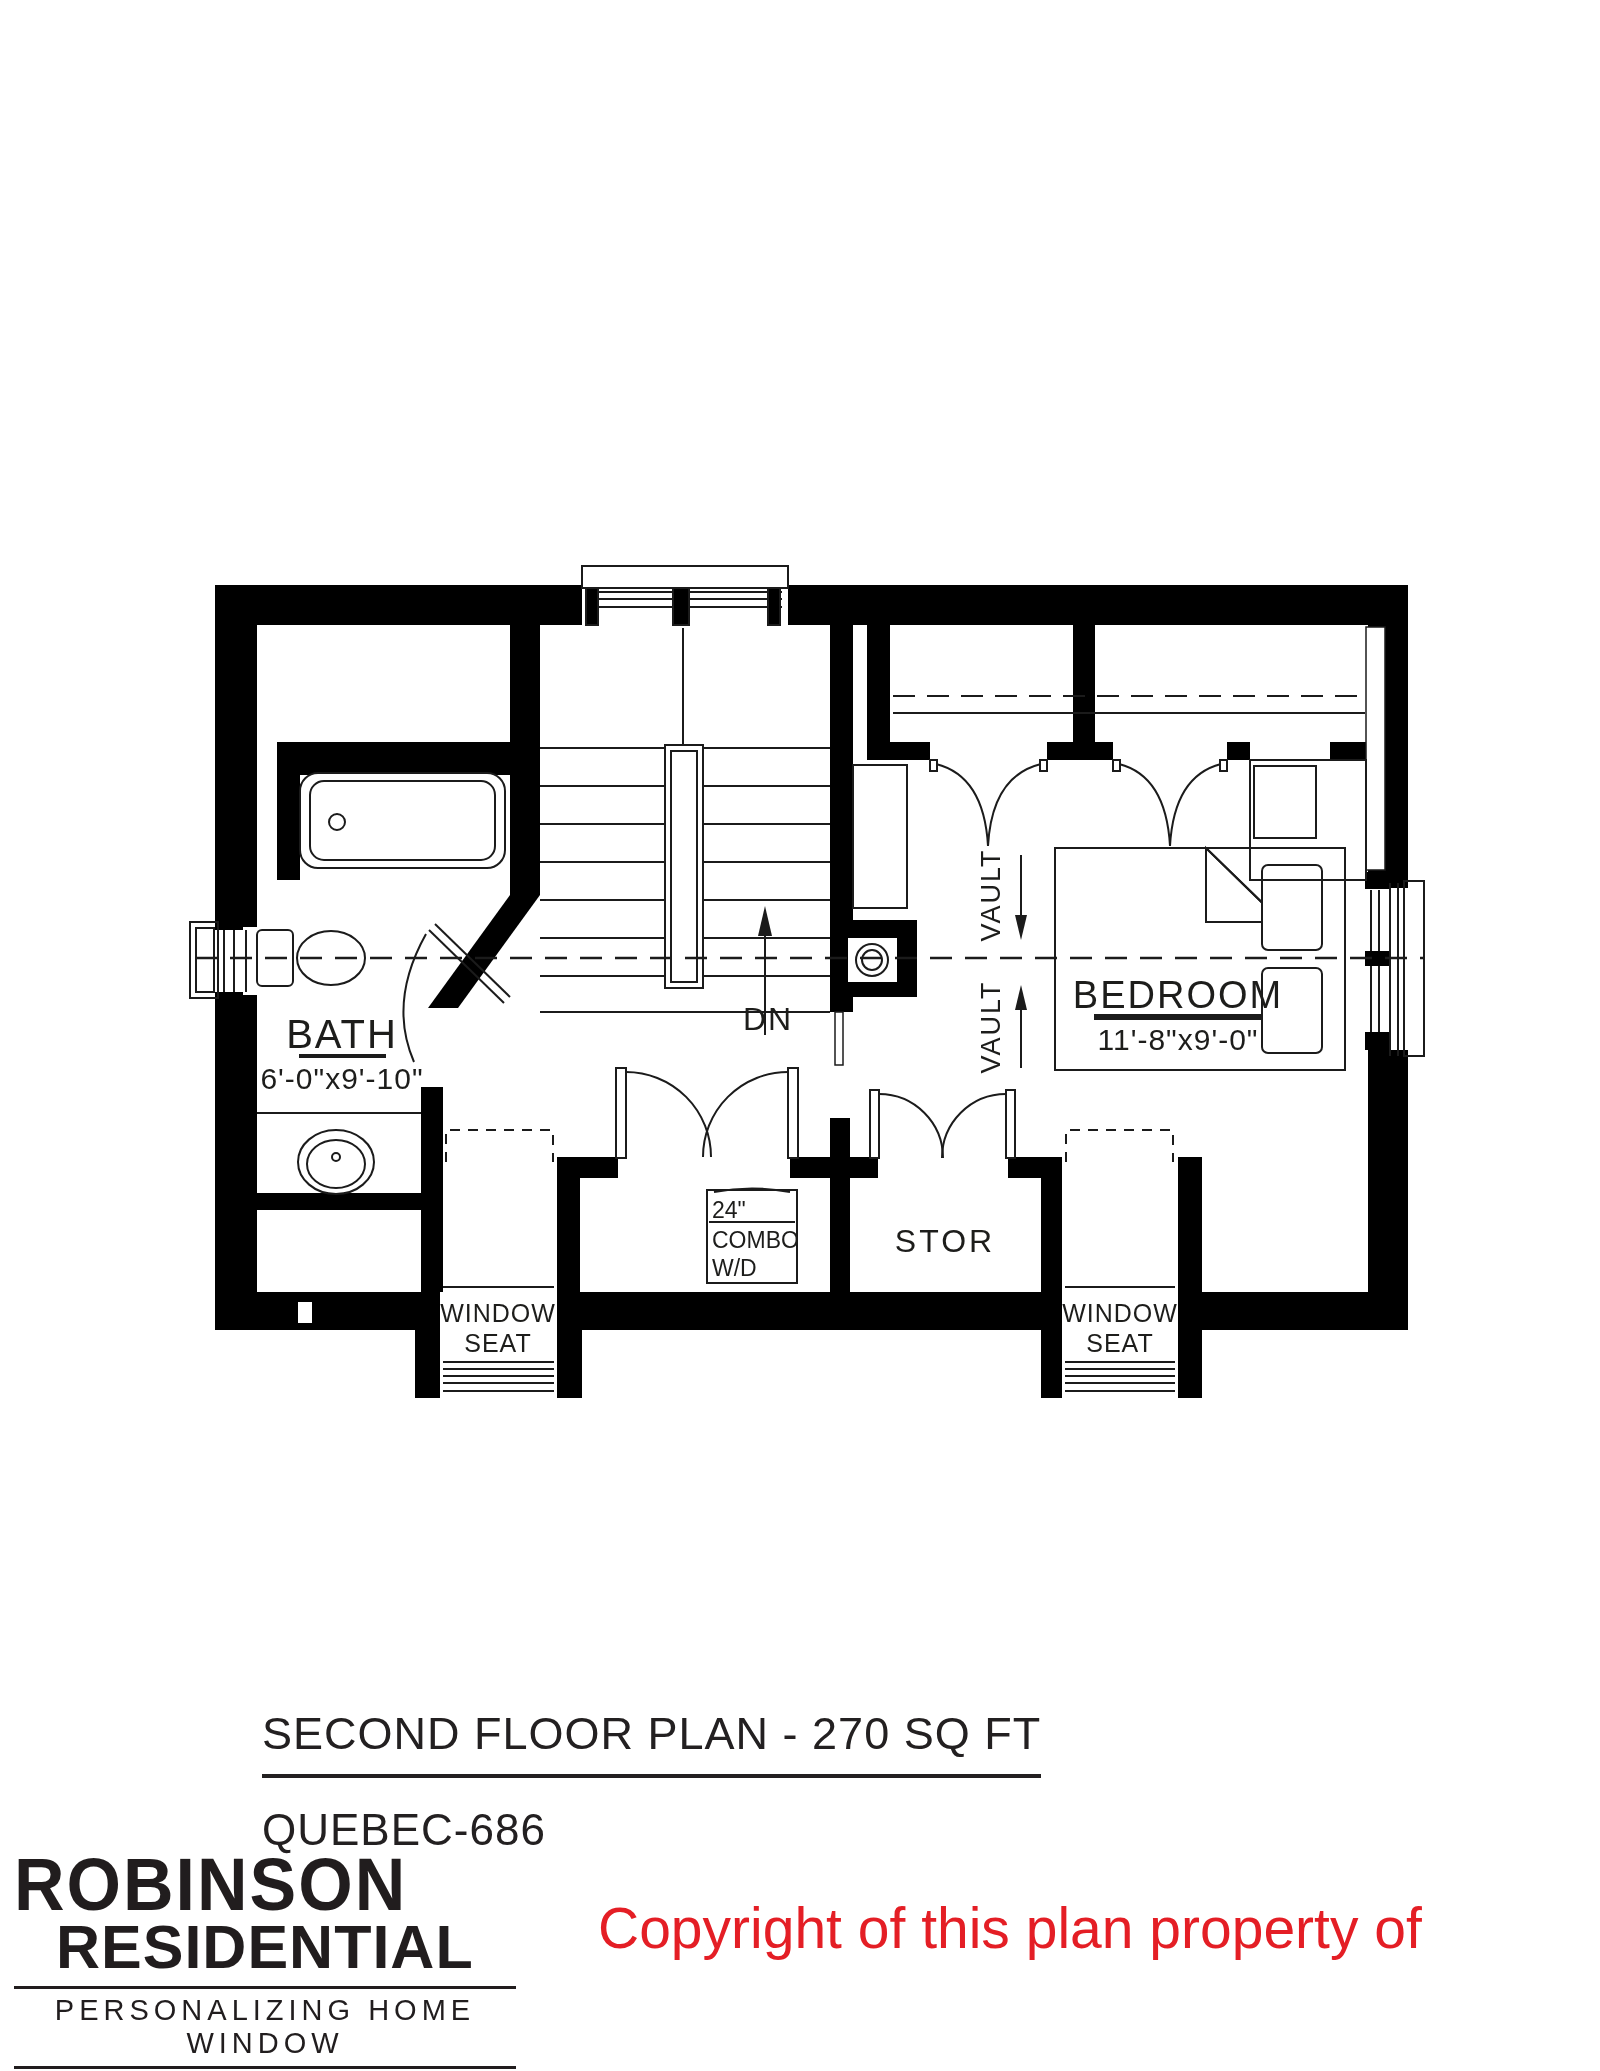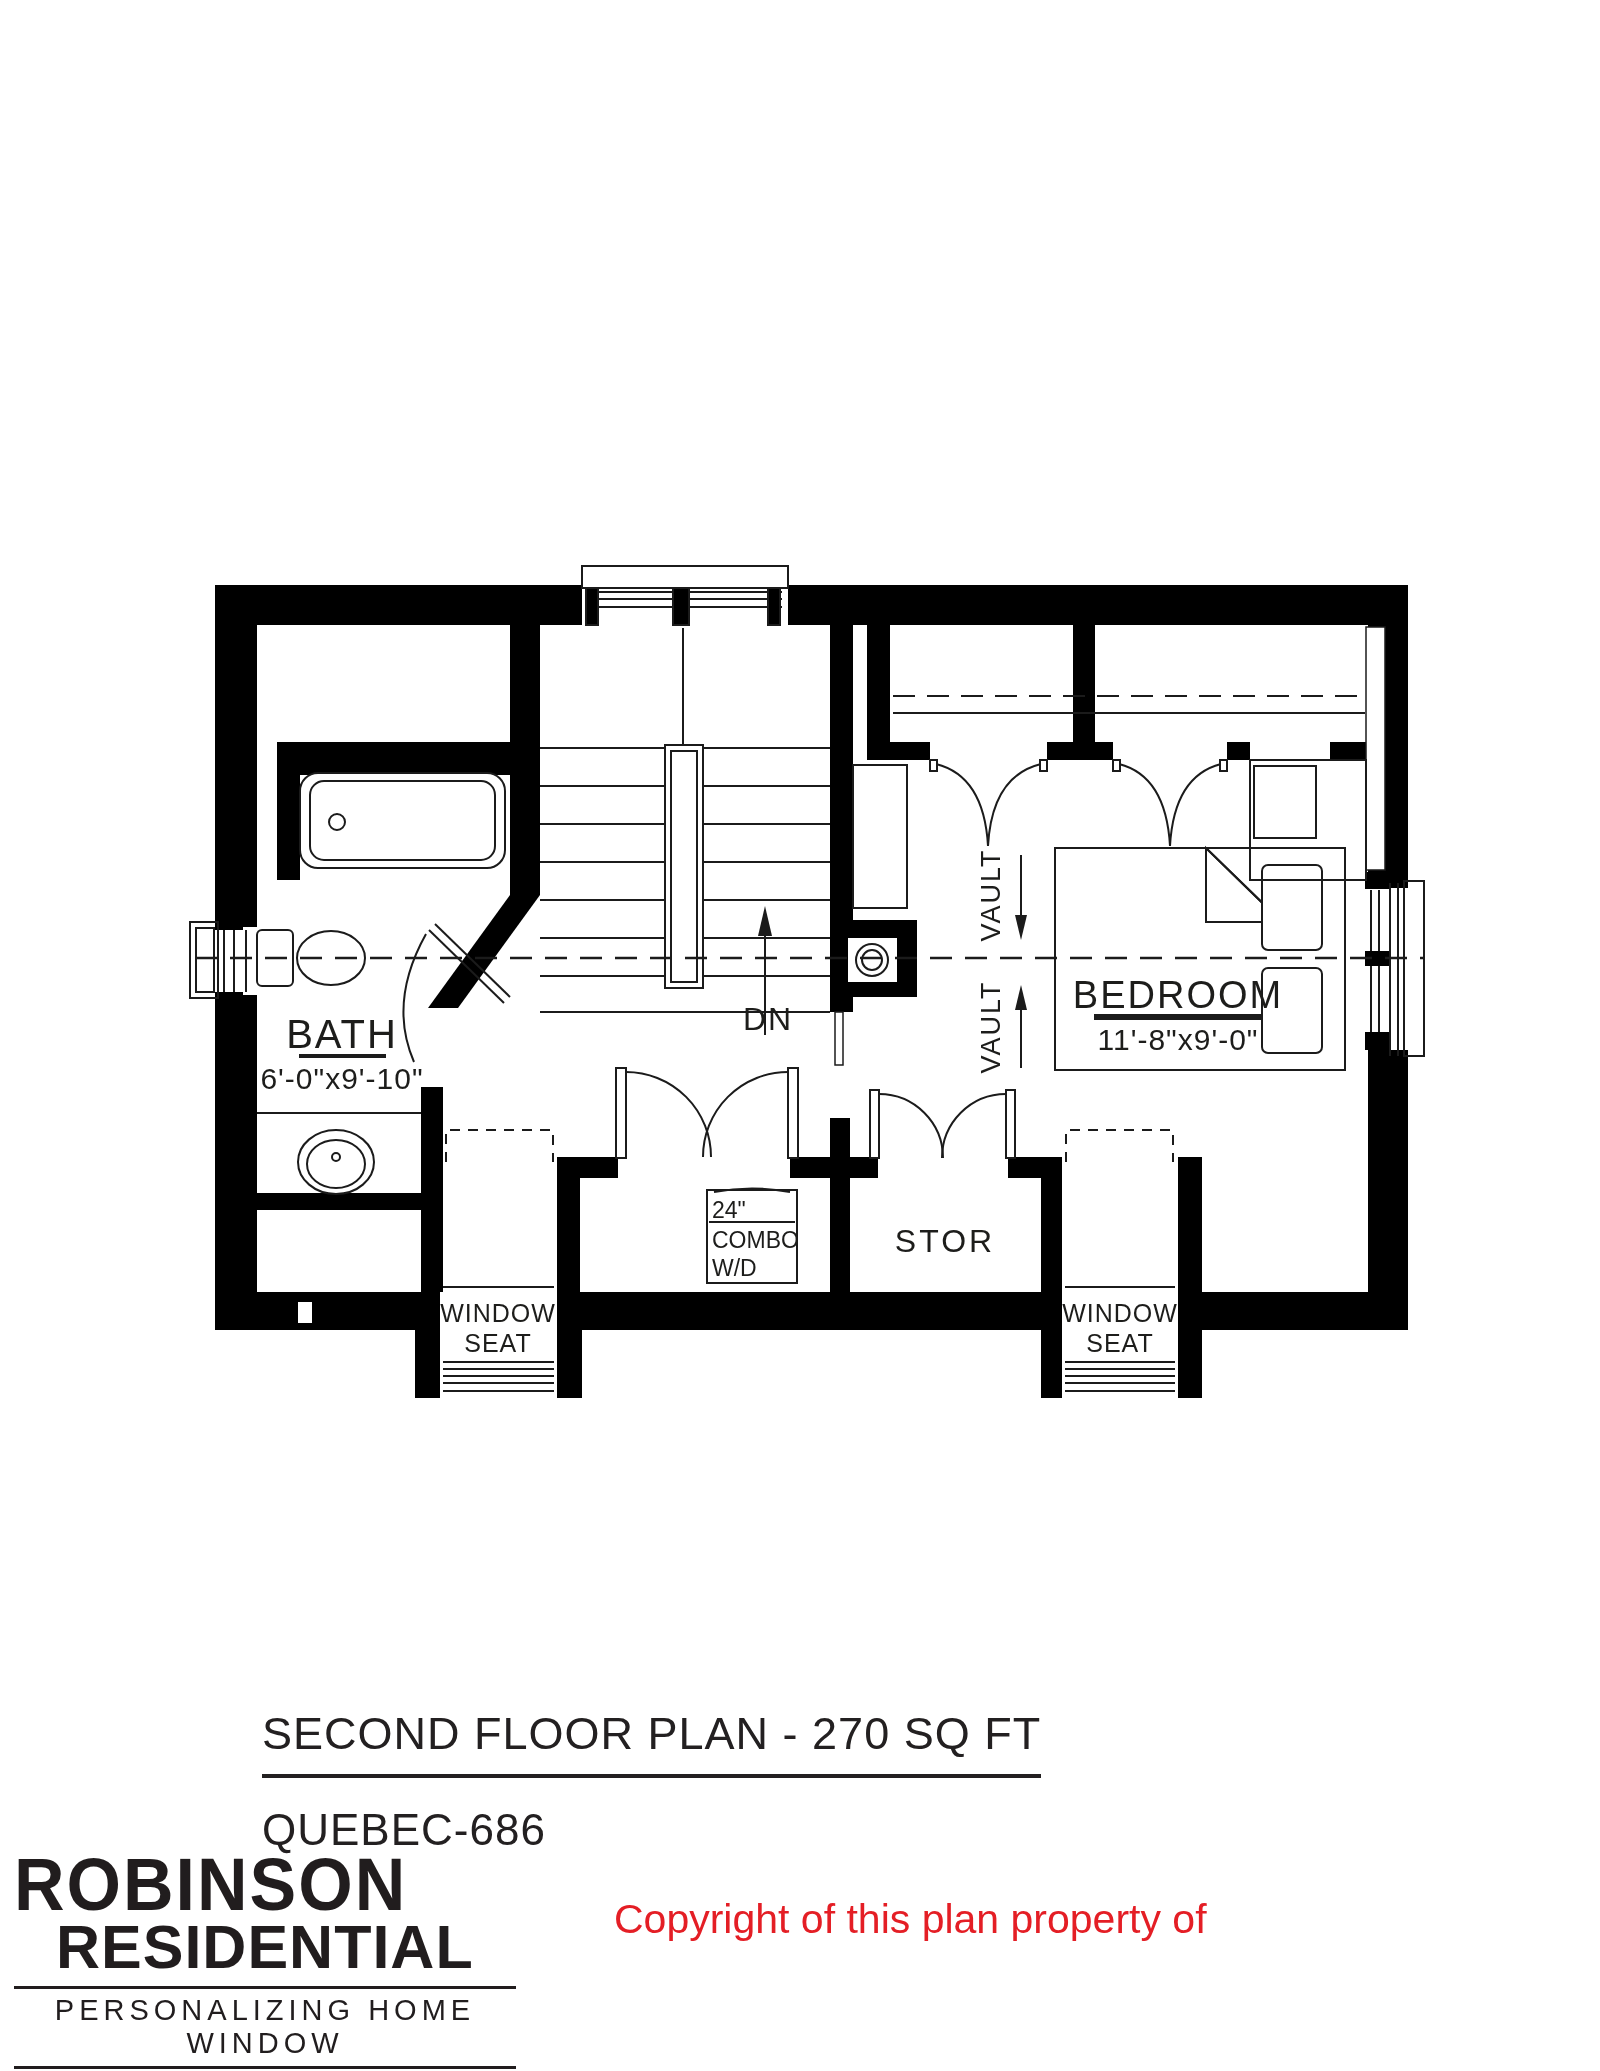--- a/index.html
+++ b/index.html
@@ -9,21 +9,21 @@
   .plan-label{fill:#1d1d1b;font-family:"Liberation Sans",sans-serif;}
   .title-block{position:absolute;left:262px;top:1708px;}
   .plan-title{display:inline-block;font-size:45px;letter-spacing:1px;color:#232021;
               padding-bottom:14px;border-bottom:4px solid #232021;min-width:696px;white-space:nowrap;}
   .plan-number{margin-top:27px;font-size:44px;letter-spacing:1px;color:#232021;}
   .logo{position:absolute;left:14px;top:1850px;color:#211d1e;}
   .logo-line1{font-size:70px;font-weight:bold;letter-spacing:2px;line-height:0.95;transform:scaleY(1.05);transform-origin:left top;}
   .logo-line2{font-size:61px;font-weight:bold;letter-spacing:1px;margin-left:42px;line-height:1.0;}
   .logo-tagline{margin-top:8px;width:502px;text-align:center;font-size:29px;letter-spacing:5px;
                 border-top:3px solid #211d1e;border-bottom:3px solid #211d1e;padding:5px 0 6px 0;}
-  .copyright{position:absolute;left:614px;top:1894px;font-size:41px;line-height:1.22;letter-spacing:0px;white-space:nowrap;}
+  .copyright{position:absolute;left:598px;top:1894px;font-size:57px;line-height:1.22;letter-spacing:0px;white-space:nowrap;}
 </style>
 </head>
 <body>
 
 <div class="page">
 
   <svg class="plan-svg" width="1600" height="1500" viewBox="0 0 1600 1500">
 
     <g fill="#000000" stroke="none">
 

